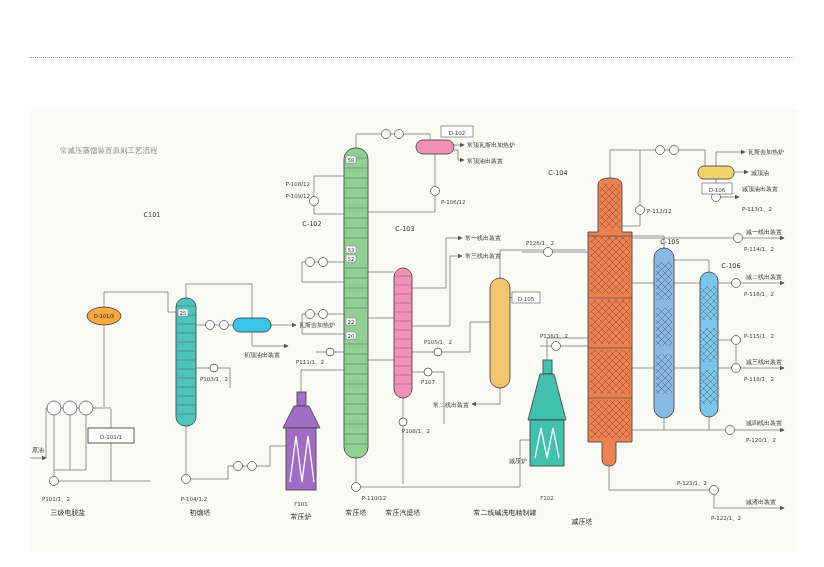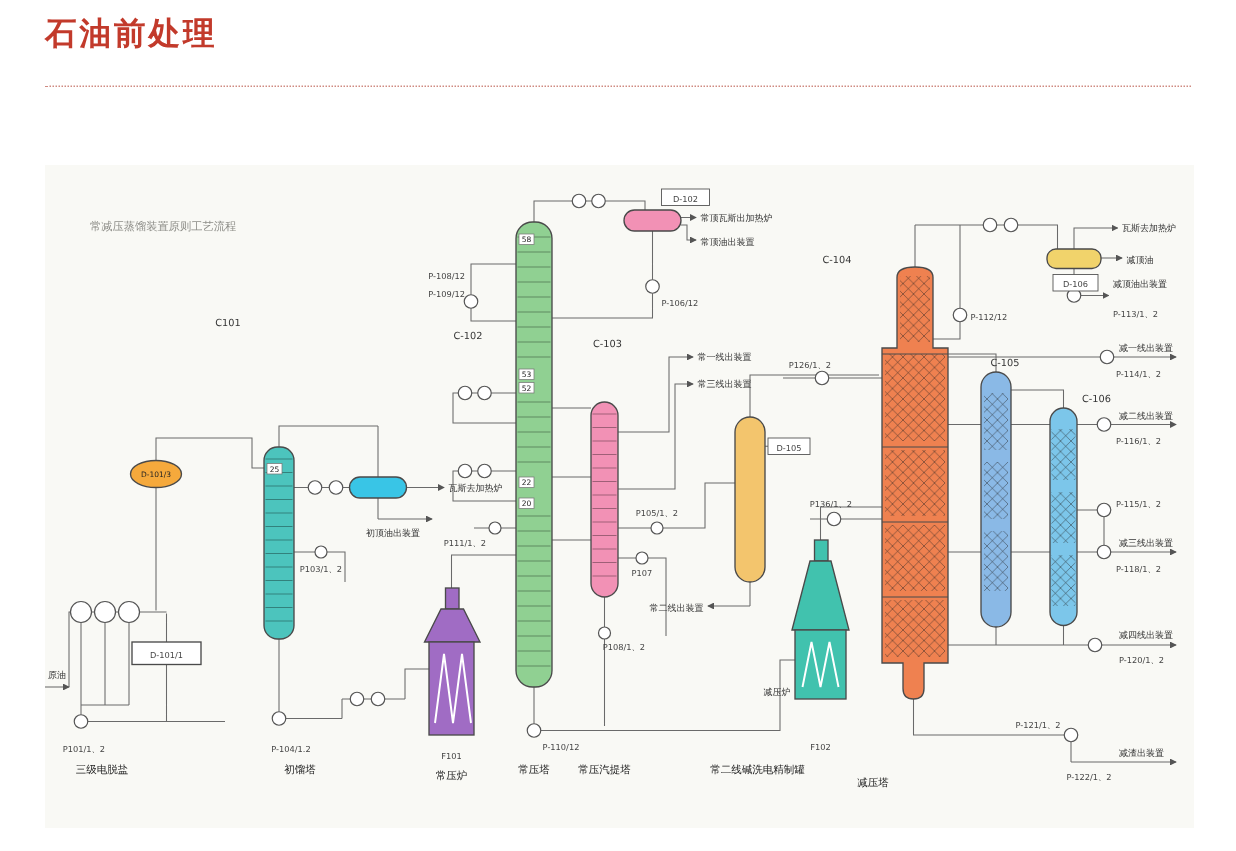--- a/index.html
+++ b/index.html
@@ -12,21 +12,20 @@
   svg.pfd text.e{font-size:6.5px;fill:#333;}
   svg.pfd text.p{font-size:5.5px;fill:#444;}
   svg.pfd text.s{font-size:6px;fill:#333;}
   svg.pfd text.b{font-size:7px;fill:#222;}
   svg.pfd text.n{font-size:5px;fill:#222;}
 </style>
 </head>
 <body>
 
 <div class="page">
-  <h1 class="page-title">石油前处理</h1>
   <div class="sep"></div>
 
   <svg class="pfd" width="824" height="567" viewBox="0 0 824 567">
     <defs>
       <marker id="ar" viewBox="0 0 8 8" refX="7" refY="4" markerWidth="6.5" markerHeight="6.5" orient="auto-start-reverse">
         <path d="M0 0 L8 4 L0 8 Z" fill="#555"></path>
       </marker>
       <pattern id="xh" width="7" height="7" patternUnits="userSpaceOnUse">
         <path d="M0 7 L7 0 M0 0 L7 7" stroke="rgba(35,35,35,0.5)" stroke-width="0.6"></path>
       </pattern>

